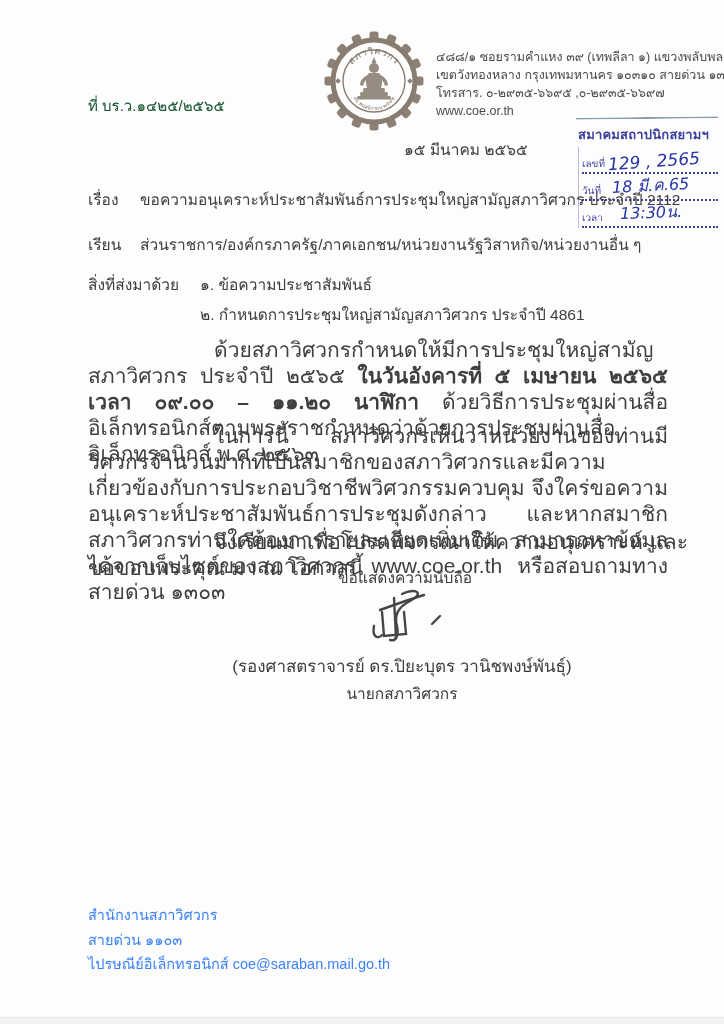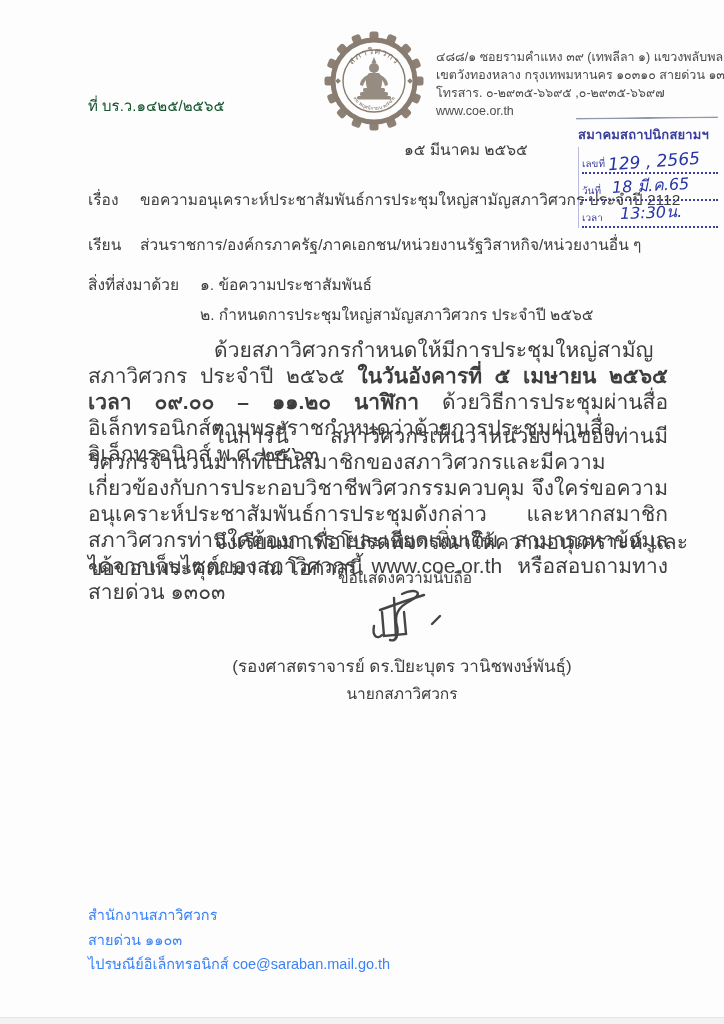--- a/index.html
+++ b/index.html
@@ -154,21 +154,21 @@
   <div class="txt date-line">๑๕ มีนาคม ๒๕๖๕</div>
 
   <div class="txt lbl subject-lbl">เรื่อง</div>
   <div class="txt val subject-val">ขอความอนุเคราะห์ประชาสัมพันธ์การประชุมใหญ่สามัญสภาวิศวกร ประจำปี 2112</div>
 
   <div class="txt lbl to-lbl">เรียน</div>
   <div class="txt val to-val">ส่วนราชการ/องค์กรภาครัฐ/ภาคเอกชน/หน่วยงานรัฐวิสาหกิจ/หน่วยงานอื่น ๆ</div>
 
   <div class="txt lbl attach-lbl">สิ่งที่ส่งมาด้วย</div>
   <div class="txt attach-1">๑. ข้อความประชาสัมพันธ์</div>
-  <div class="txt attach-2">๒. กำหนดการประชุมใหญ่สามัญสภาวิศวกร ประจำปี ๒๕๖๕</div>
+  <div class="txt attach-2">๒. กำหนดการประชุมใหญ่สามัญสภาวิศวกร ประจำปี 4861</div>
 
   <p class="para p1"><span>ด้วยสภาวิศวกรกำหนดให้มีการประชุมใหญ่สามัญสภาวิศวกร ประจำปี ๒๕๖๕ </span><span class="bold">ในวันอังคารที่ ๕ เมษายน ๒๕๖๕ เวลา ๐๙.๐๐ – ๑๑.๒๐ นาฬิกา</span><span> ด้วยวิธีการประชุมผ่านสื่ออิเล็กทรอนิกส์ตามพระราชกำหนดว่าด้วยการประชุมผ่านสื่ออิเล็กทรอนิกส์ พ.ศ. ๒๕๖๓</span></p>
 
   <p class="para p2">ในการนี้ สภาวิศวกรเห็นว่าหน่วยงานของท่านมีวิศวกรจำนวนมากที่เป็นสมาชิกของสภาวิศวกรและมีความเกี่ยวข้องกับการประกอบวิชาชีพวิศวกรรมควบคุม จึงใคร่ขอความอนุเคราะห์ประชาสัมพันธ์การประชุมดังกล่าว และหากสมาชิกสภาวิศวกรท่านใดต้องการรายละเอียดเพิ่มเติม สามารถหาข้อมูลได้จากเว็บไซต์ของสภาวิศวกร www.coe.or.th หรือสอบถามทางสายด่วน ๑๓๐๓</p>
 
   <p class="para p3">จึงเรียนมาเพื่อโปรดพิจารณาให้ความอนุเคราะห์ และขอขอบพระคุณ มา ณ โอกาสนี้</p>
 
   <div class="txt closing">ขอแสดงความนับถือ</div>
 
   <div class="signature">

